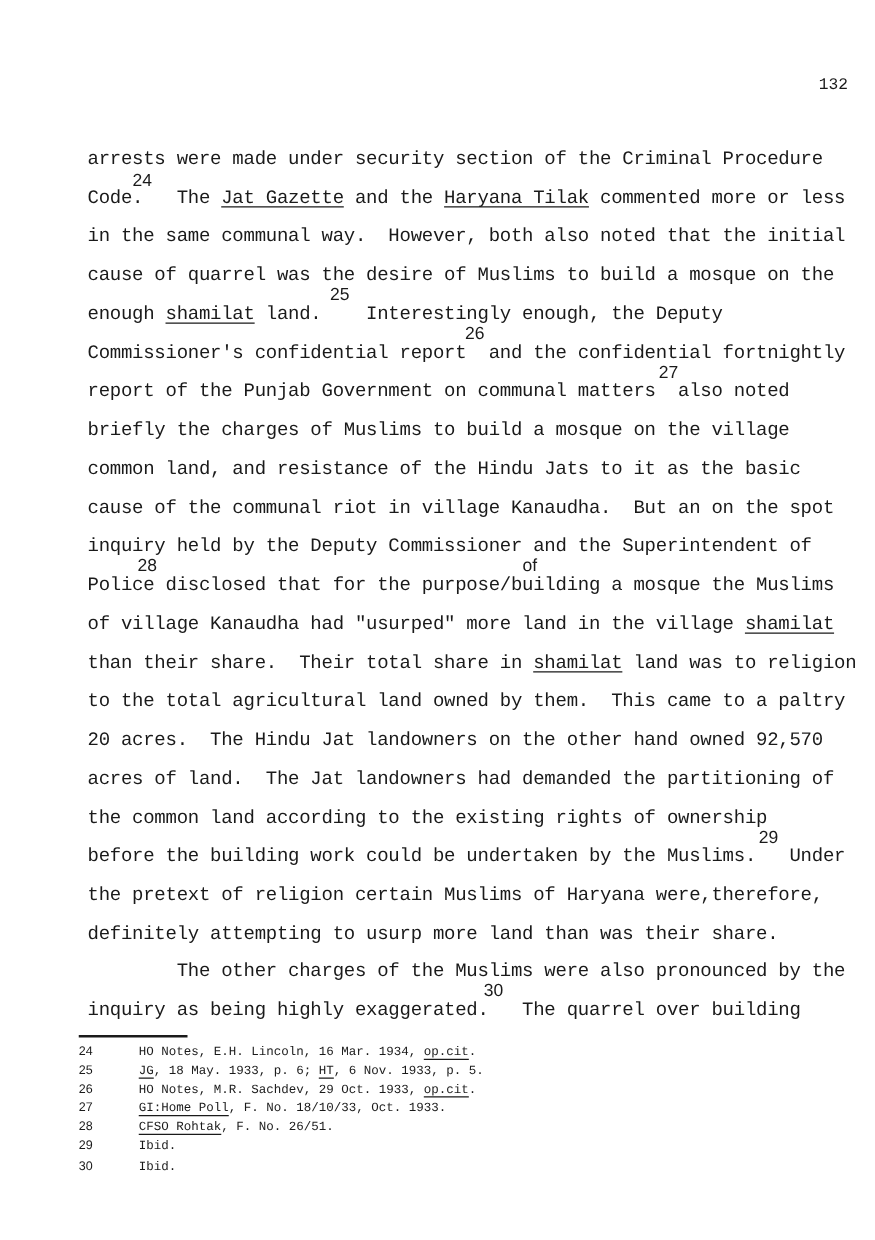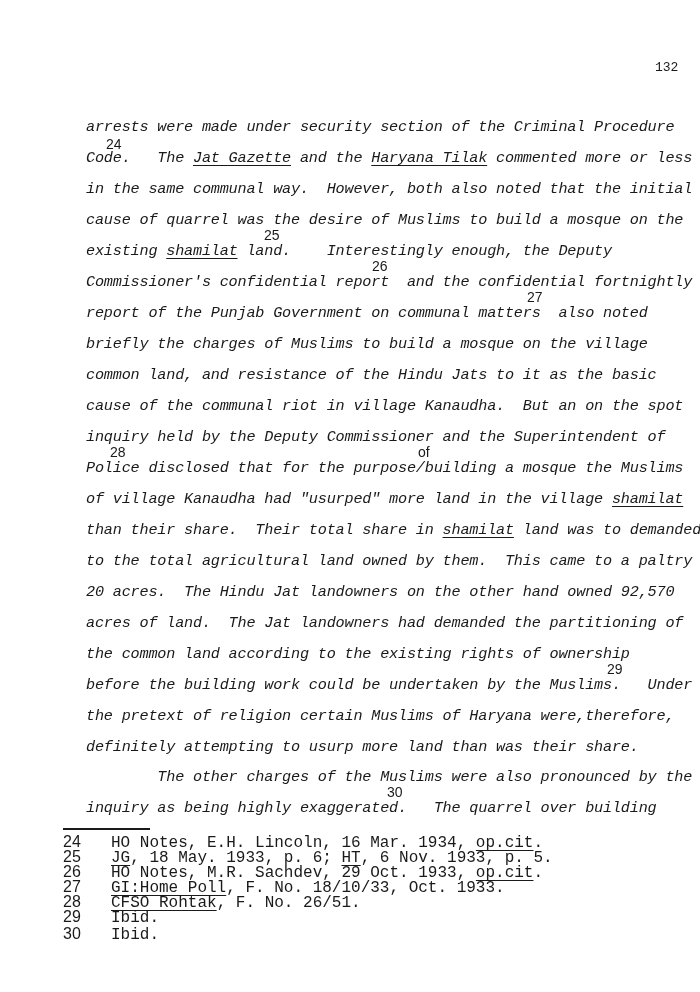--- a/index.html
+++ b/index.html
@@ -6,67 +6,67 @@
   body {
     width: 700px; height: 992px; position: relative; overflow: hidden;
     font-family: "Liberation Mono", "DejaVu Sans Mono", monospace;
     color: #1a1a1a;
   }
   .page-num {
     position: absolute; left: 655px; top: 60px;
     font-size: 13px;
   }
   .line {
-    position: absolute; left: 86px;
-    font-size: 15.2px; white-space: pre; letter-spacing: -0.2px; font-style: italic;
+    position: absolute; left: 70px;
+    font-size: 15.2px; white-space: pre; letter-spacing: -0.2px;
   }
   .sup {
     position: absolute; font-size: 14px;
     font-family: "Liberation Sans", "DejaVu Sans", sans-serif;
   }
   .u { text-decoration: underline; text-underline-offset: 3px; text-align: center; }
   .rule {
     position: absolute; left: 63px; top: 828px; width: 87px;
     border-top: 2px solid #1a1a1a;
   }
   .fn {
-    position: absolute; left: 63px; font-size: 16px; white-space: pre;
+    position: absolute; left: 63px; font-size: 10px; white-space: pre;
     line-height: 14px;
   }
   .fn .num {
     display: inline-block; width: 48px;
     font-family: "Liberation Sans", "DejaVu Sans", sans-serif;
   }
 </style>
 </head>
 <body>
 
 <div class="page-num">132</div>
 
 <div>
   <div class="line" style="top:118px">arrests were made under security section of the Criminal Procedure</div>
   <span class="sup" style="left:106px;top:136px">24</span>
   <div class="line" style="top:149px"><span>Code.   The </span><span class="u">Jat Gazette</span><span> and the </span><span class="u">Haryana Tilak</span><span> commented more or less</span></div>
   <div class="line" style="top:180px">in the same communal way.  However, both also noted that the initial</div>
   <div class="line" style="top:211px">cause of quarrel was the desire of Muslims to build a mosque on the</div>
   <span class="sup" style="left:264px;top:227px">25</span>
-  <div class="line" style="top:242px"><span>existing </span><span class="u">shamilat</span><span> land.    Interestingly enough, the Deputy</span></div>
+  <div class="line" style="top:242px"><span>enough </span><span class="u">shamilat</span><span> land.    Interestingly enough, the Deputy</span></div>
   <span class="sup" style="left:372px;top:258px">26</span>
   <div class="line" style="top:273px">Commissioner's confidential report  and the confidential fortnightly</div>
   <span class="sup" style="left:527px;top:289px">27</span>
   <div class="line" style="top:304px">report of the Punjab Government on communal matters  also noted</div>
   <div class="line" style="top:335px">briefly the charges of Muslims to build a mosque on the village</div>
   <div class="line" style="top:366px">common land, and resistance of the Hindu Jats to it as the basic</div>
   <div class="line" style="top:397px">cause of the communal riot in village Kanaudha.  But an on the spot</div>
   <div class="line" style="top:428px">inquiry held by the Deputy Commissioner and the Superintendent of</div>
   <span class="sup" style="left:110px;top:444px">28</span>
   <span class="sup" style="left:418px;top:444px">of</span>
   <div class="line" style="top:459px">Police disclosed that for the purpose/building a mosque the Muslims</div>
   <div class="line" style="top:490px"><span>of village Kanaudha had "usurped" more land in the village </span><span class="u">shamilat</span></div>
-  <div class="line" style="top:521px"><span>than their share.  Their total share in </span><span class="u">shamilat</span><span> land was to demanded</span></div>
+  <div class="line" style="top:521px"><span>than their share.  Their total share in </span><span class="u">shamilat</span><span> land was to religion</span></div>
   <div class="line" style="top:552px">to the total agricultural land owned by them.  This came to a paltry</div>
   <div class="line" style="top:583px">20 acres.  The Hindu Jat landowners on the other hand owned 92,570</div>
   <div class="line" style="top:614px">acres of land.  The Jat landowners had demanded the partitioning of</div>
   <div class="line" style="top:645px">the common land according to the existing rights of ownership</div>
   <span class="sup" style="left:607px;top:661px">29</span>
   <div class="line" style="top:676px">before the building work could be undertaken by the Muslims.   Under</div>
   <div class="line" style="top:707px">the pretext of religion certain Muslims of Haryana were,therefore,</div>
   <div class="line" style="top:738px">definitely attempting to usurp more land than was their share.</div>
   <div class="line" style="top:768px">        The other charges of the Muslims were also pronounced by the</div>
   <span class="sup" style="left:387px;top:784px">30</span>

